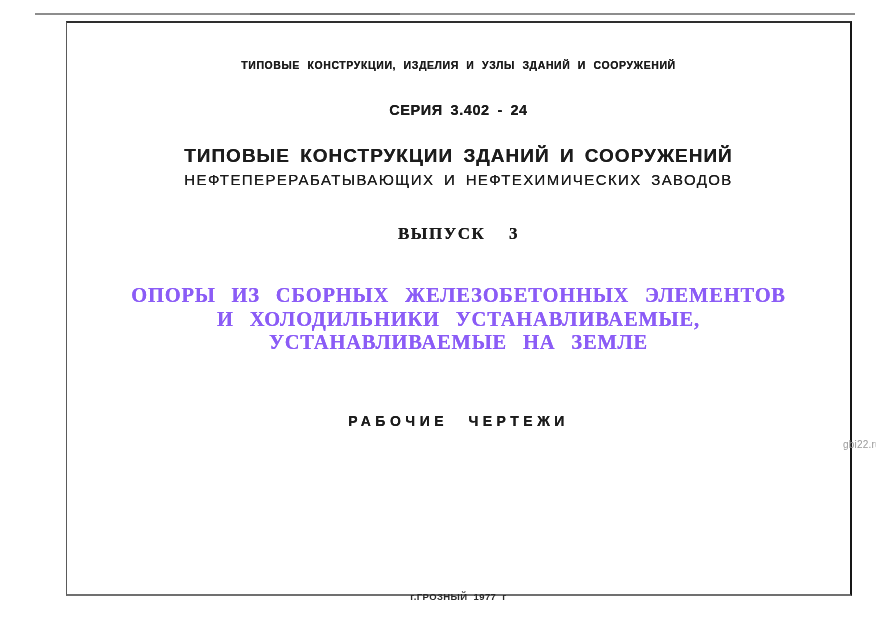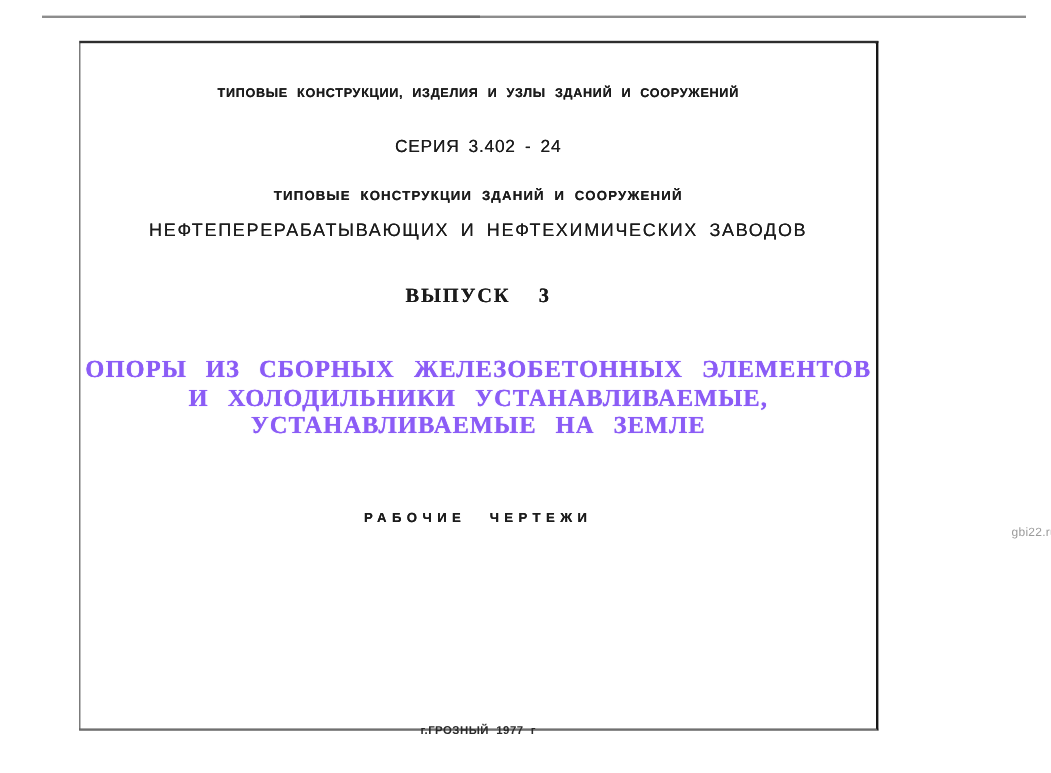--- a/index.html
+++ b/index.html
@@ -32,22 +32,22 @@
     top: 13px;
     width: 150px;
     height: 2px;
     background: #6f6f6f;
   }
 
   
   .page-frame {
     position: absolute;
     left: 66px;
-    top: 34px;
-    width: 666px;
+    top: 21px;
+    width: 786px;
     height: 575px;
     border-top: 2px solid #2e2e2e;
     border-left: 1px solid #5a5a5a;
     border-right: 2px solid #161616;
     border-bottom: 2px solid #707070;
     box-sizing: border-box;
     background: #ffffff;
   }
 
   .line {
@@ -65,29 +65,29 @@
     font-size: 10.5px;
     font-weight: bold;
     letter-spacing: 0.6px;
     word-spacing: 4px;
   }
 
   
   .series-line {
     top: 79px;
     font-size: 14.5px;
-    font-weight: normal;
+    font-weight: bold;
     letter-spacing: 0.6px;
     word-spacing: 3px;
   }
 
   
   .subtitle-1 {
     top: 122px;
-    font-size: 11px;
+    font-size: 19px;
     font-weight: bold;
     letter-spacing: 1px;
     word-spacing: 4px;
   }
   .subtitle-2 {
     top: 148px;
     font-size: 15px;
     font-weight: normal;
     letter-spacing: 1.4px;
     word-spacing: 4px;
@@ -117,21 +117,21 @@
     letter-spacing: 0.8px;
     word-spacing: 10px;
     color: #8b5cf6;
     text-shadow: 0 0 0.6px currentColor;
   }
   .main-title div { white-space: nowrap; }
 
   
   .doctype-line {
     top: 390px;
-    font-size: 11px;
+    font-size: 14px;
     font-weight: bold;
     letter-spacing: 4.5px;
     word-spacing: 12px;
   }
 
   
   .imprint-line {
     top: 568px;
     font-size: 9.5px;
     font-weight: bold;

